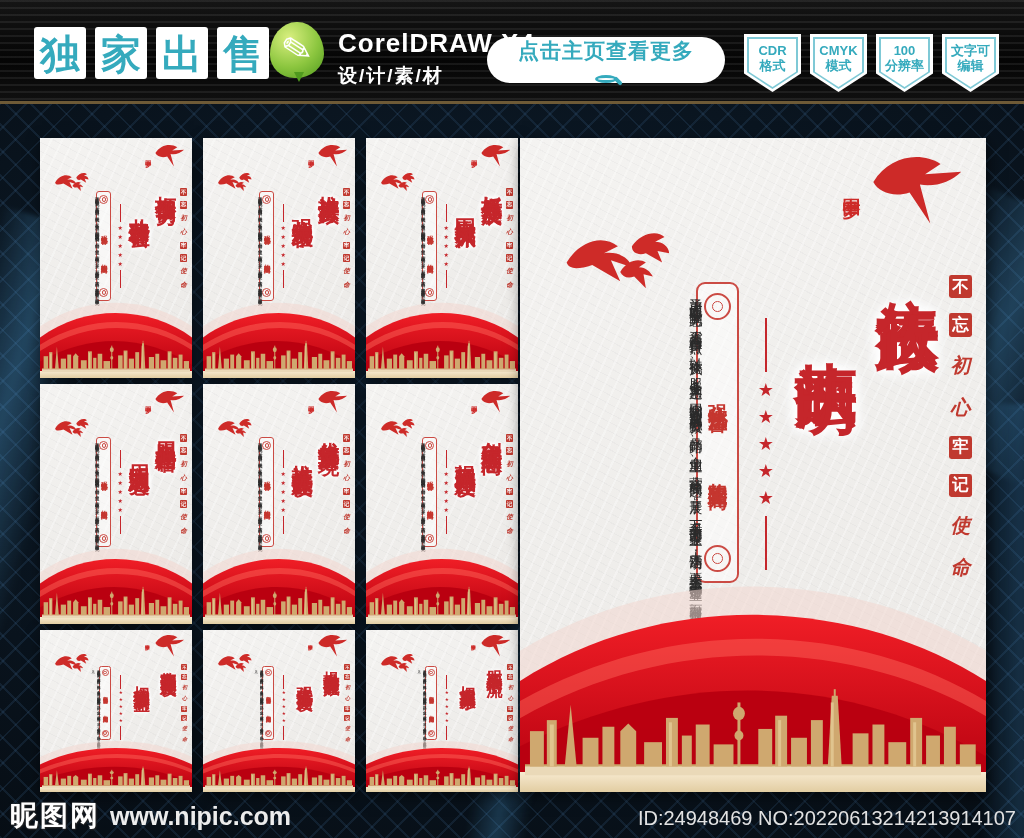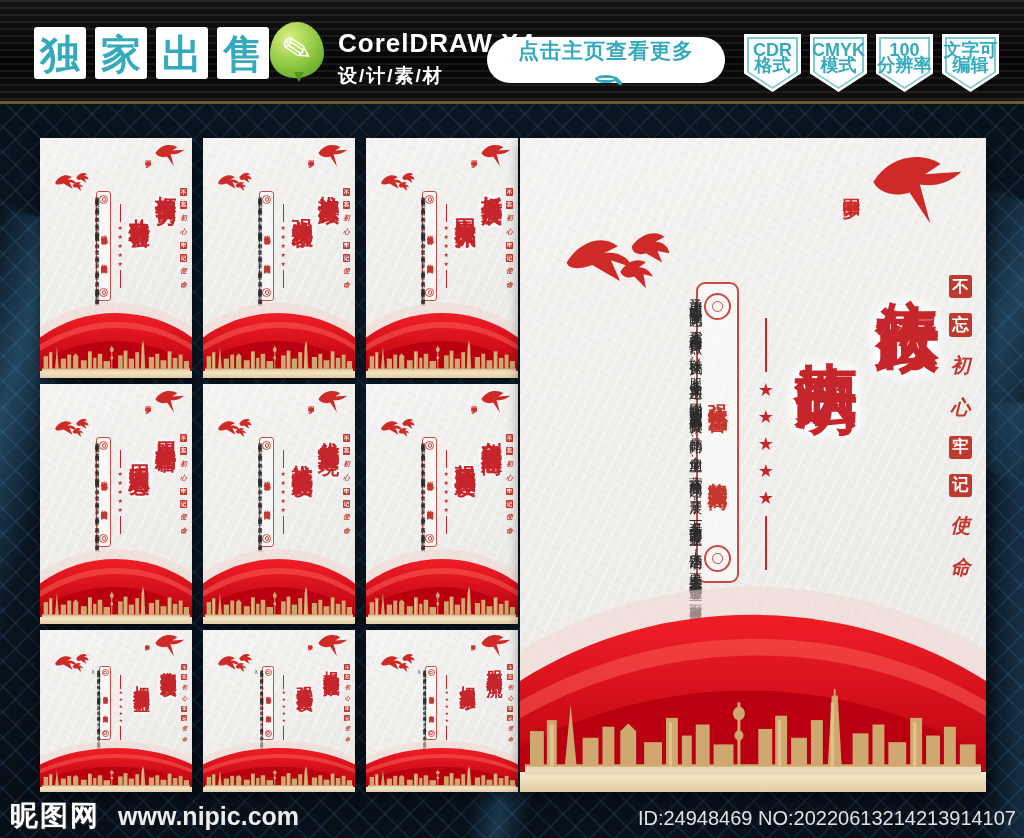--- a/index.html
+++ b/index.html
@@ -29,21 +29,21 @@
   .search-label{font-size:21px;font-weight:700;color:#35aabd;letter-spacing:1px;}
   .mag{position:relative;width:16px;height:16px;border:3px solid #35aabd;border-radius:50%;}
   .mag::after{content:"";position:absolute;width:10px;height:4px;background:#35aabd;border-radius:2px;
     transform:rotate(45deg);right:-9px;bottom:-3px;}
   .badges{position:absolute;left:744px;top:34px;display:flex;gap:9px;}
   .badge{position:relative;width:57px;height:58px;
     clip-path:polygon(0 0,100% 0,100% 68%,50% 100%,0 68%);background:#fff;}
   .badge .b2{position:absolute;inset:3px;clip-path:polygon(0 0,100% 0,100% 68%,50% 100%,0 68%);background:#7fc9d6;}
   .badge .b3{position:absolute;inset:5px;clip-path:polygon(0 0,100% 0,100% 68%,50% 100%,0 68%);background:#fff;}
   .b-text{position:absolute;left:0;right:0;top:9px;text-align:center;z-index:2;
-    color:#35aabd;font-weight:700;font-size:18px;line-height:15px;}
+    color:#35aabd;font-weight:700;font-size:13px;line-height:15px;}
 
   
   .main{position:absolute;left:0;top:104px;width:1024px;height:734px;background:#0a141f;}
   .main::before{content:"";position:absolute;inset:0;
     background:
       repeating-linear-gradient(45deg, rgba(58,98,138,.20) 0 2px, rgba(0,0,0,0) 2px 18px),
       repeating-linear-gradient(-45deg, rgba(58,98,138,.20) 0 2px, rgba(0,0,0,0) 2px 18px),
       radial-gradient(120% 90% at 50% 40%, rgba(20,44,66,.5), rgba(0,0,0,.6));}
   .streak{position:absolute;pointer-events:none;filter:blur(2px);}
   .s1{left:-60px;top:110px;width:120px;height:420px;transform:rotate(16deg);
@@ -97,21 +97,21 @@
     font-size:calc(6.5px*var(--u));letter-spacing:.08em;color:#c5362f;line-height:1;}
   .p-body{position:absolute;left:4%;top:23%;height:53%;width:36%;overflow:hidden;
     writing-mode:vertical-rl;text-orientation:upright;color:#2b2b2b;
     font-size:calc(4.4px*var(--u));line-height:1.6;letter-spacing:.1em;}
   .p-silk{position:absolute;left:0;bottom:0;width:100%;height:40%;z-index:2;}
   .p-base{position:absolute;left:0;right:0;bottom:0;height:3%;z-index:3;
     background:linear-gradient(#f7ead0,#e2cda2);}
   .p-sky{position:absolute;left:1%;bottom:2.5%;width:98%;height:13.5%;z-index:4;}
 
   
-  .footer-left{position:absolute;left:10px;bottom:3px;z-index:9;display:flex;align-items:baseline;gap:18px;}
+  .footer-left{position:absolute;left:10px;bottom:3px;z-index:9;display:flex;align-items:baseline;gap:10px;}
   .site-name{font-size:28px;font-weight:900;color:#fff;letter-spacing:2px;
     text-shadow:0 0 2px #333,1px 1px 2px #222;}
   .site-url{font-size:25px;font-weight:700;color:#ececec;}
   .footer-right{position:absolute;right:8px;bottom:8px;z-index:9;font-size:20px;color:#e2e2e2;}
 </style>
 </head>
 <body>
 
 <div class="stage">
 

